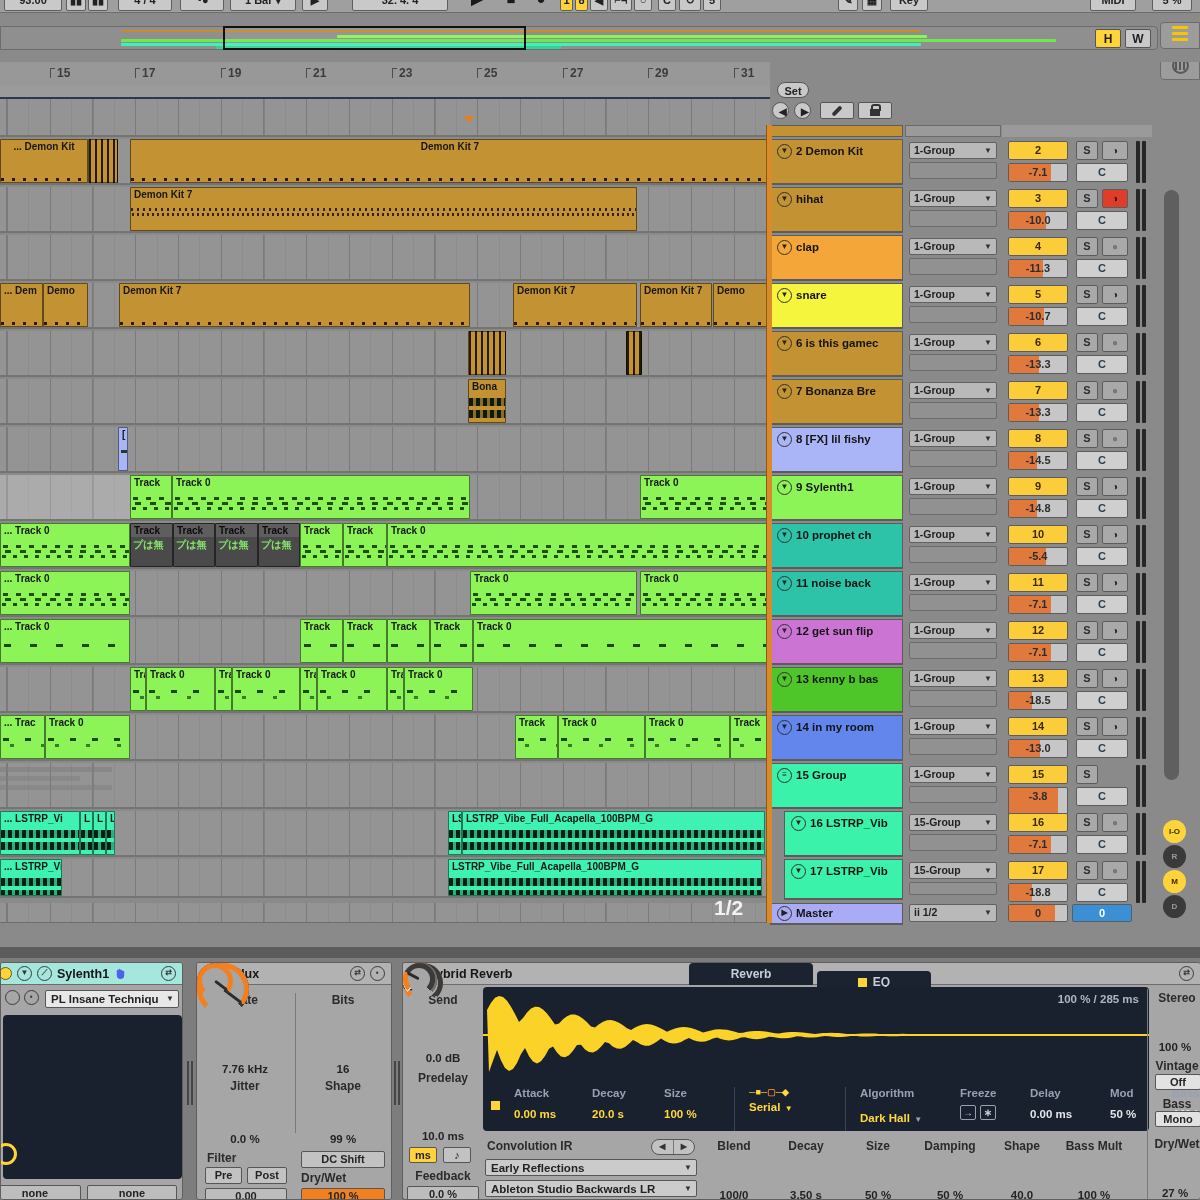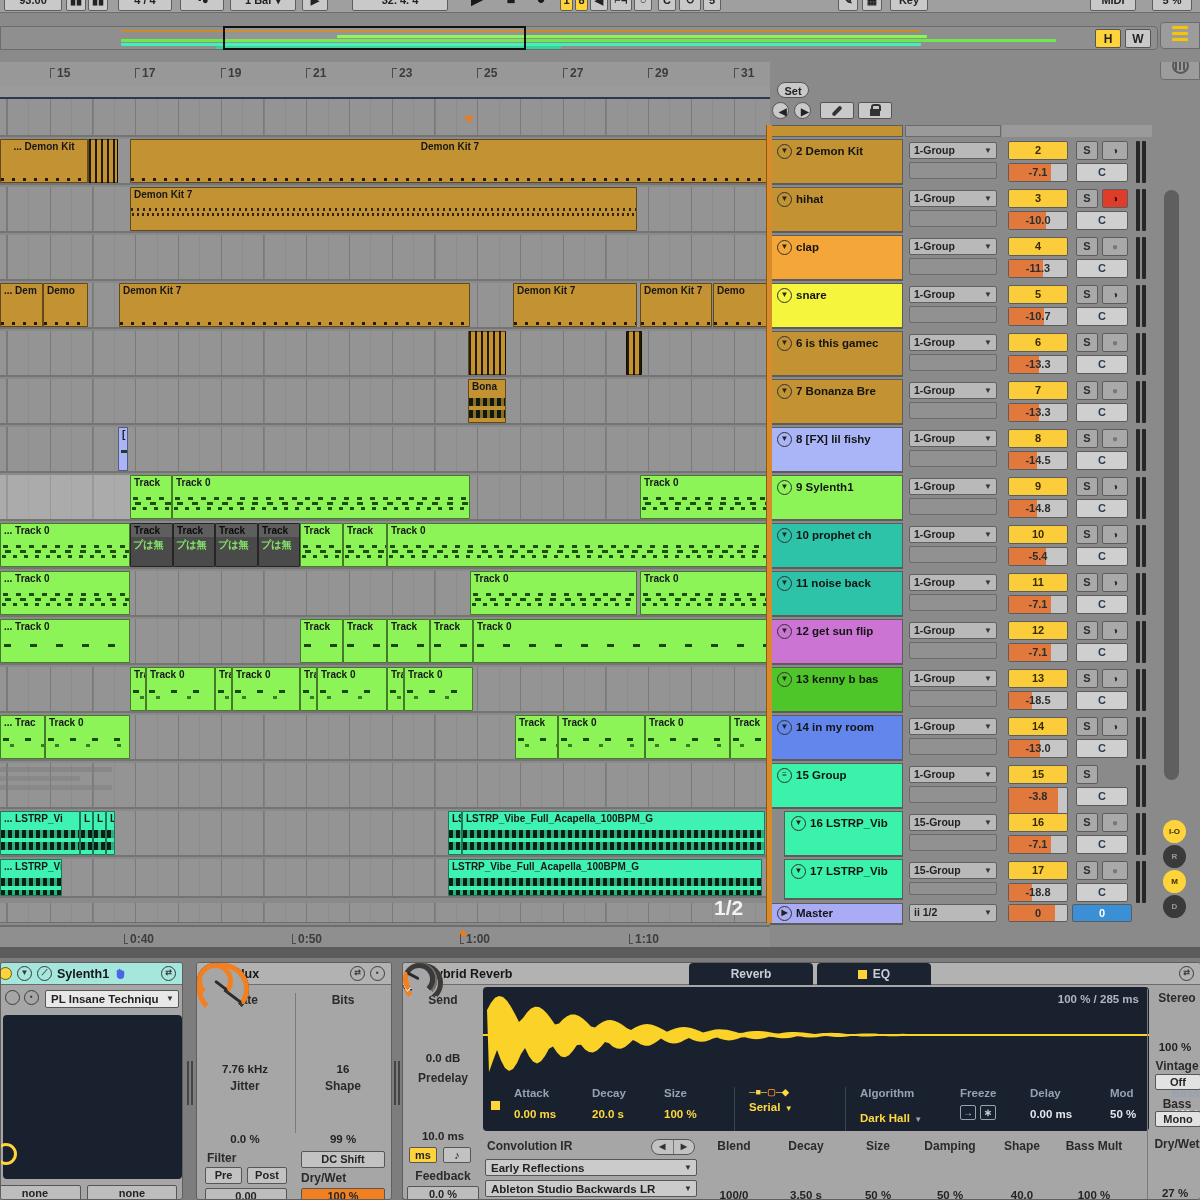--- a/index.html
+++ b/index.html
@@ -779,27 +779,20 @@
           <span class="hdr-name">Master</span>
         </div>
         <div class="rout-row" style="top: 778px;">
           <div class="rout-box" style="top: 1px; height: 18px;">ii 1/2<span class="car">▼</span></div>
         </div>
         <div class="mcell mvol" style="position: absolute; left: 1008px; top: 779px; width: 60px; height: 18px;"><div class="fill" style="width: 80%;"></div><span>0</span></div>
         <div class="mcell" style="position: absolute; left: 1072px; top: 779px; width: 60px; height: 18px; background: rgb(59, 143, 212); color: rgb(255, 255, 255);">0</div>
       </div>
     <div class="orangebar"></div>
     <div class="pagelbl">1/2</div>
-    <div class="truler" id="truler">
-      <div class="uptri" style="left:458px;top:2px;"></div>
-    <span class="tlab" style="left: 124px;">0:40</span>
-        <span class="tlab" style="left: 292px;">0:50</span>
-        <span class="tlab" style="left: 460px;">1:00</span>
-        <span class="tlab" style="left: 629px;">1:10</span>
-      </div>
     <div class="vscroll"></div>
     <div id="sidecircs">
         <div class="side-circ" style="top: 695px; background: rgb(255, 212, 58); color: rgb(58, 42, 0);">I-O</div>
         <div class="side-circ" style="top: 720px; background: rgb(58, 58, 58); color: rgb(153, 153, 153);">R</div>
         <div class="side-circ" style="top: 745px; background: rgb(255, 212, 58); color: rgb(58, 42, 0);">M</div>
         <div class="side-circ" style="top: 770px; background: rgb(58, 58, 58); color: rgb(153, 153, 153);">D</div>
       </div>
   </div>
 
   <div class="devgap"></div>
@@ -889,21 +882,21 @@
       </div>
 
     <div class="dev" style="left:402px;width:798px;border-right:none;">
       <div class="dev-hd">
         <span class="led"></span>
         <span class="dev-title">Hybrid Reverb</span>
       </div>
       <div class="tab" style="left:286px;width:124px;">
           <span>Reverb</span>
         </div>
-      <div class="tab" style="left:414px;width:114px;">
+      <div class="tab" style="left:414px;width:114px;margin-top:8px;">
           <span class="ysq"></span>
           <span>EQ</span>
         </div>
       <span class="hd-circ" style="position:absolute;right:6px;top:3px;">⇄</span>
 
       <div class="dlbl" style="left:6px;top:30px;width:68px;">Send</div>
       <div class="kslot" style="left:20px;top:46px;">
           <div class="knob" style="height: 40px; width: 40px; background: conic-gradient(from 225deg, rgb(242, 128, 33) 0deg, rgb(242, 128, 33) 270deg, rgb(58, 58, 58) 270deg, rgb(58, 58, 58) 270deg, transparent 270deg, transparent 360deg);">
             <div class="kin" style="background: rgb(166, 166, 166);"></div>
             <div class="kptr" style="background: rgb(43, 43, 43); height: 17px; transform: translateX(-50%) rotate(135deg);"></div>

